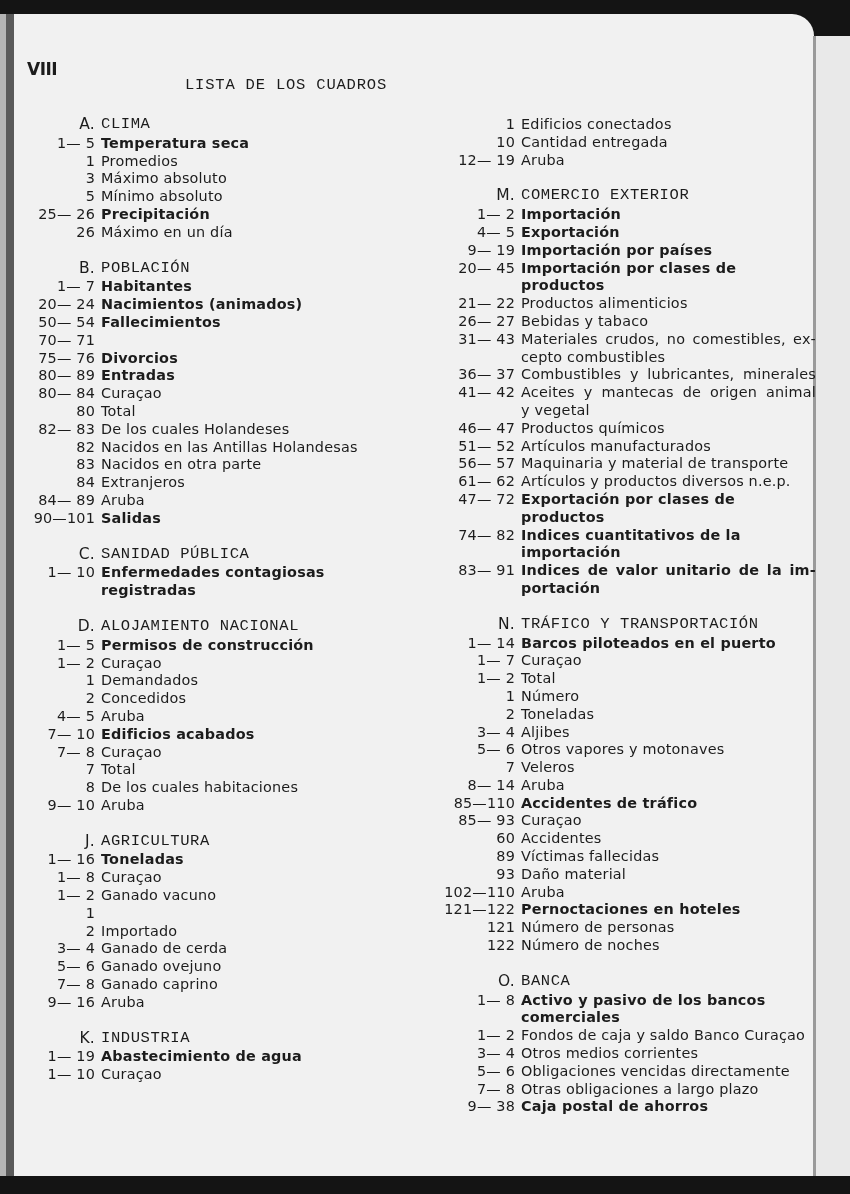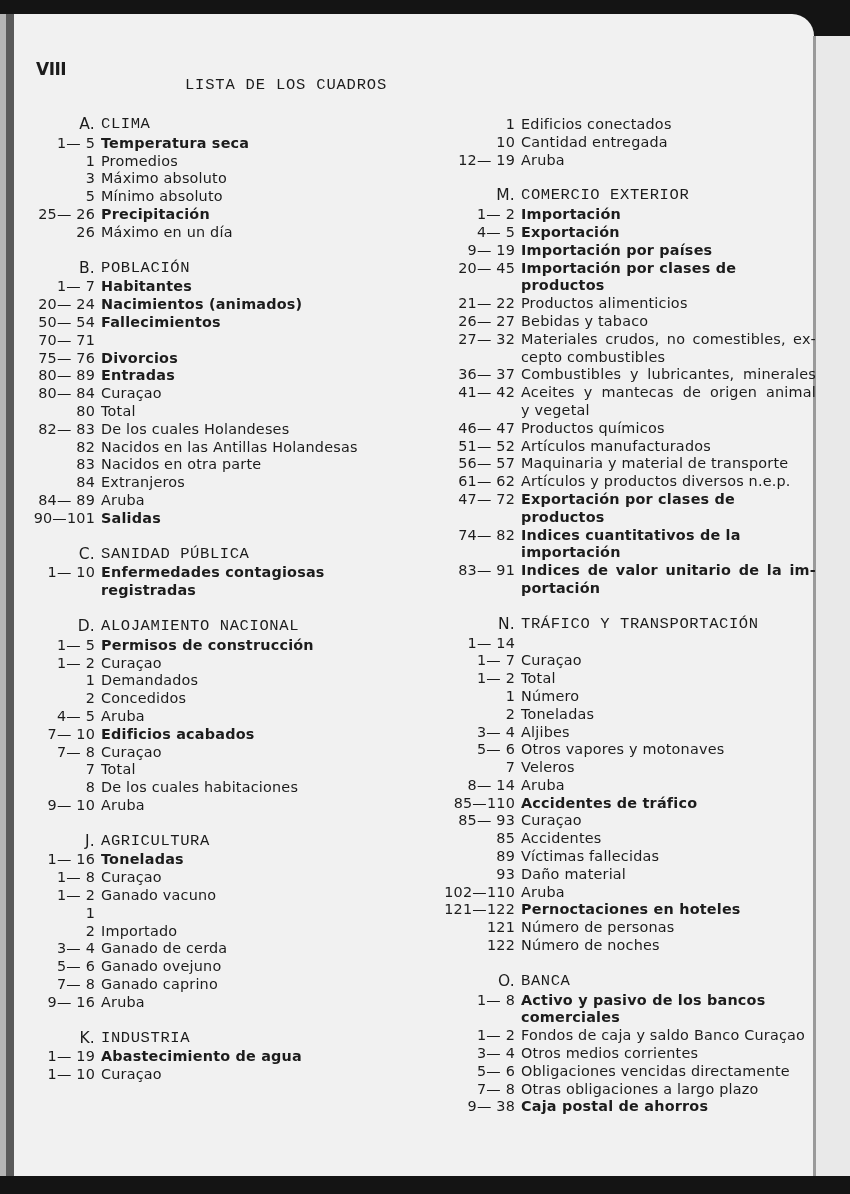--- a/index.html
+++ b/index.html
@@ -21,21 +21,21 @@
   .spine-dark {
     position: absolute; left: 6px; top: 14px; width: 10px; height: 1162px;
     background: #5a5a5a;
   }
   .right-page {
     position: absolute; left: 813px; top: 36px; width: 37px; height: 1140px;
     background: #e9e9e9;
     border-left: 3px solid #9a9a9a;
   }
   .page-num {
-    position: absolute; left: 36px; top: 59px; font-size: 17px; font-weight: bold; letter-spacing: -0.5px;
+    position: absolute; left: 27px; top: 59px; font-size: 17px; font-weight: bold; letter-spacing: -0.5px;
   }
   .page-title {
     position: absolute; left: 185px; top: 76px; font-size: 15.5px; letter-spacing: 0.8px; font-family: Liberation Mono, monospace;
   }
   .col { position: absolute; }
   .col-left { left: 20px; top: 116px; width: 400px; }
   .col-right { left: 440px; top: 116px; width: 376px; }
   .row {
     display: flex; font-size: 14.4px; line-height: 17.8px; letter-spacing: 0.2px;
   }
@@ -306,21 +306,21 @@
       </div>
       <div class="row">
         <span class="num">21— 22</span>
         <span class="lbl">Productos alimenticios</span>
       </div>
       <div class="row">
         <span class="num">26— 27</span>
         <span class="lbl">Bebidas y tabaco</span>
       </div>
       <div class="row">
-        <span class="num">27— 32</span>
+        <span class="num">31— 43</span>
         <span class="lbl justify">Materiales crudos, no comestibles, ex-</span>
       </div>
       <div class="row">
         <span class="num"></span>
         <span class="lbl">cepto combustibles</span>
       </div>
       <div class="row">
         <span class="num">36— 37</span>
         <span class="lbl justify">Combustibles y lubricantes, minerales</span>
       </div>
@@ -366,20 +366,21 @@
       </div>
     </div>
     <div class="spacer"></div>
     <div class="section">
       <div class="row head">
         <span class="num">N.</span>
         <span class="lbl">TRÁFICO Y TRANSPORTACIÓN</span>
       </div>
       <div class="row bold">
         <span class="num">1— 14</span>
+        <span class="lbl">Barcos piloteados en el puerto</span>
       </div>
       <div class="row">
         <span class="num">1— 7</span>
         <span class="lbl">Curaçao</span>
       </div>
       <div class="row">
         <span class="num">1— 2</span>
         <span class="lbl">Total</span>
       </div>
       <div class="row">
@@ -408,21 +409,21 @@
       </div>
       <div class="row bold">
         <span class="num">85—110</span>
         <span class="lbl">Accidentes de tráfico</span>
       </div>
       <div class="row">
         <span class="num">85— 93</span>
         <span class="lbl">Curaçao</span>
       </div>
       <div class="row">
-        <span class="num">85</span>
+        <span class="num">60</span>
         <span class="lbl">Accidentes</span>
       </div>
       <div class="row">
         <span class="num">89</span>
         <span class="lbl">Víctimas fallecidas</span>
       </div>
       <div class="row">
         <span class="num">93</span>
         <span class="lbl">Daño material</span>
       </div>

